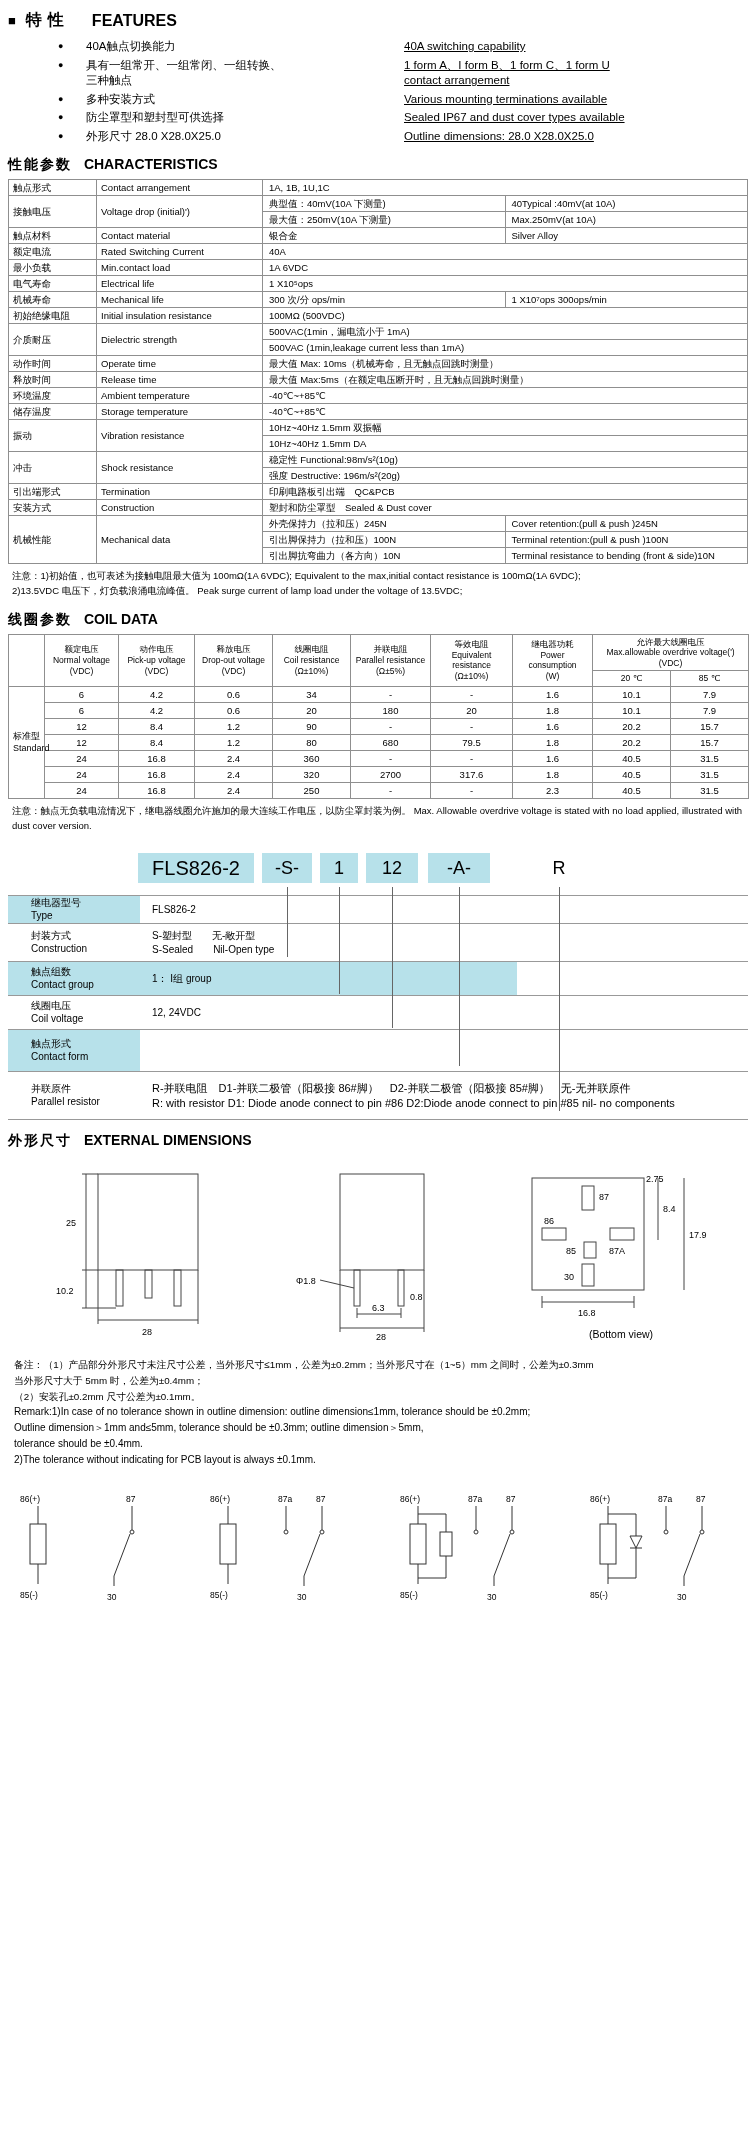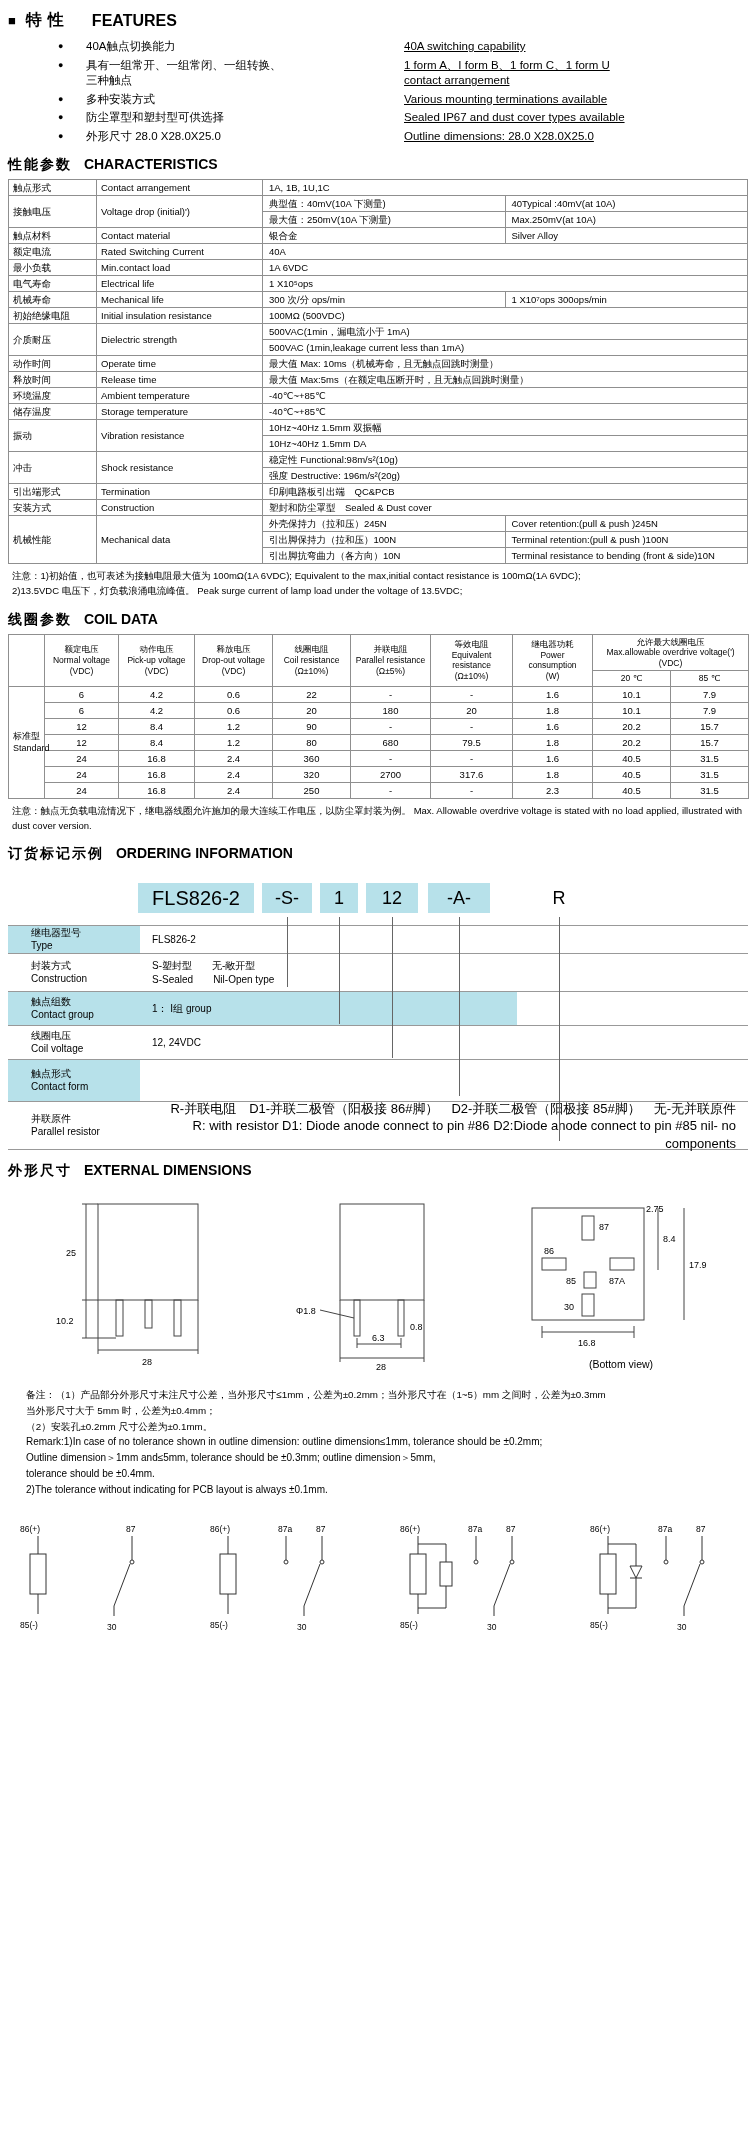--- a/index.html
+++ b/index.html
@@ -44,31 +44,31 @@
   .cp5{left:532px;width:38px;}
   .hl{background:var(--hl);}
   .vline{position:absolute;width:1px;background:#666;top:34px;}
   #ord-rows{border-top:1px solid #999;}
   .ord-row{display:flex;border-bottom:1px solid #999;align-items:center;}
   .ord-row.r0{height:28px}.ord-row.r1{height:38px}.ord-row.r2{height:34px}
   .ord-row.r3{height:34px}.ord-row.r4{height:42px}.ord-row.r5{height:48px}
   .ord-label{width:132px;font-size:10px;line-height:1.25;padding:3px 23px;align-self:stretch;display:flex;flex-direction:column;justify-content:center;}
   .ord-value{flex:1;font-size:10px;white-space:pre-line;padding:3px 12px;line-height:1.35;align-self:stretch;display:flex;flex-direction:column;justify-content:center;}
   .ord-value.hl{background:linear-gradient(90deg,var(--hl) 0,var(--hl) 62%,rgba(0,0,0,0) 62%);}
-  .ord-row.r5 .ord-value{font-size:13px;text-align:right;}
+  .ord-row.r5 .ord-value{font-size:11px;}
 
   
   .draw-row{display:flex;gap:44px;margin:18px 0 10px 40px;align-items:flex-start;}
   .tech rect,.tech line,.tech polyline,.tech circle,.tech polygon{fill:none;stroke:#444;stroke-width:1;}
   .tech text{font-size:9px;fill:#000;stroke:none;font-family:inherit;}
   .bv-wrap{display:flex;flex-direction:column;align-items:center;}
   .bv-cap{font-size:10.5px;margin-top:2px;}
 
   
-  .remarks{font-size:10px;line-height:1.6;margin:14px 0 6px 18px;}
+  .remarks{font-size:10px;line-height:1.6;margin:14px 0 6px 6px;}
   .remarks .cnl{font-size:9.8px;}
 
   
   .schem-row{display:flex;justify-content:space-between;width:740px;margin-top:22px;}
   .schem rect,.schem line,.schem circle,.schem polygon{fill:none;stroke:#333;stroke-width:1;}
   .schem text{font-size:8.5px;fill:#000;stroke:none;font-family:inherit;}
 </style>
 </head>
 <body>
 
@@ -297,21 +297,21 @@
         <th>85 ℃</th>
       </tr>
     </thead>
     <tbody id="coil-body">
         <tr>
           <td class="grp" rowspan="7">标准型
 Standard</td>
           <td>6</td>
           <td>4.2</td>
           <td>0.6</td>
-          <td>22</td>
+          <td>34</td>
           <td>-</td>
           <td>-</td>
           <td>1.6</td>
           <td>10.1</td>
           <td>7.9</td>
         </tr>
         <tr>
           <td>6</td>
           <td>4.2</td>
           <td>0.6</td>
@@ -375,24 +375,20 @@
           <td>-</td>
           <td>2.3</td>
           <td>40.5</td>
           <td>31.5</td>
         </tr>
       </tbody>
   </table>
 
   <div class="notes">注意：触点无负载电流情况下，继电器线圈允许施加的最大连续工作电压，以防尘罩封装为例。 Max. Allowable overdrive voltage is stated with no load applied, illustrated with dust cover version.</div>
 
-  <div class="sec-title">
-    <span class="t-cn">订货标记示例</span>
-    <span>ORDERING INFORMATION</span>
-  </div>
 
   <div class="ordering">
     <div class="ord-code">
       <span class="cp cp0 hl">FLS826-2</span>
       <span class="cp cp1 hl">-S-</span>
       <span class="cp cp2 hl">1</span>
       <span class="cp cp3 hl">12</span>
       <span class="cp cp4 hl">-A-</span>
       <span class="cp cp5">R</span>
     </div>

